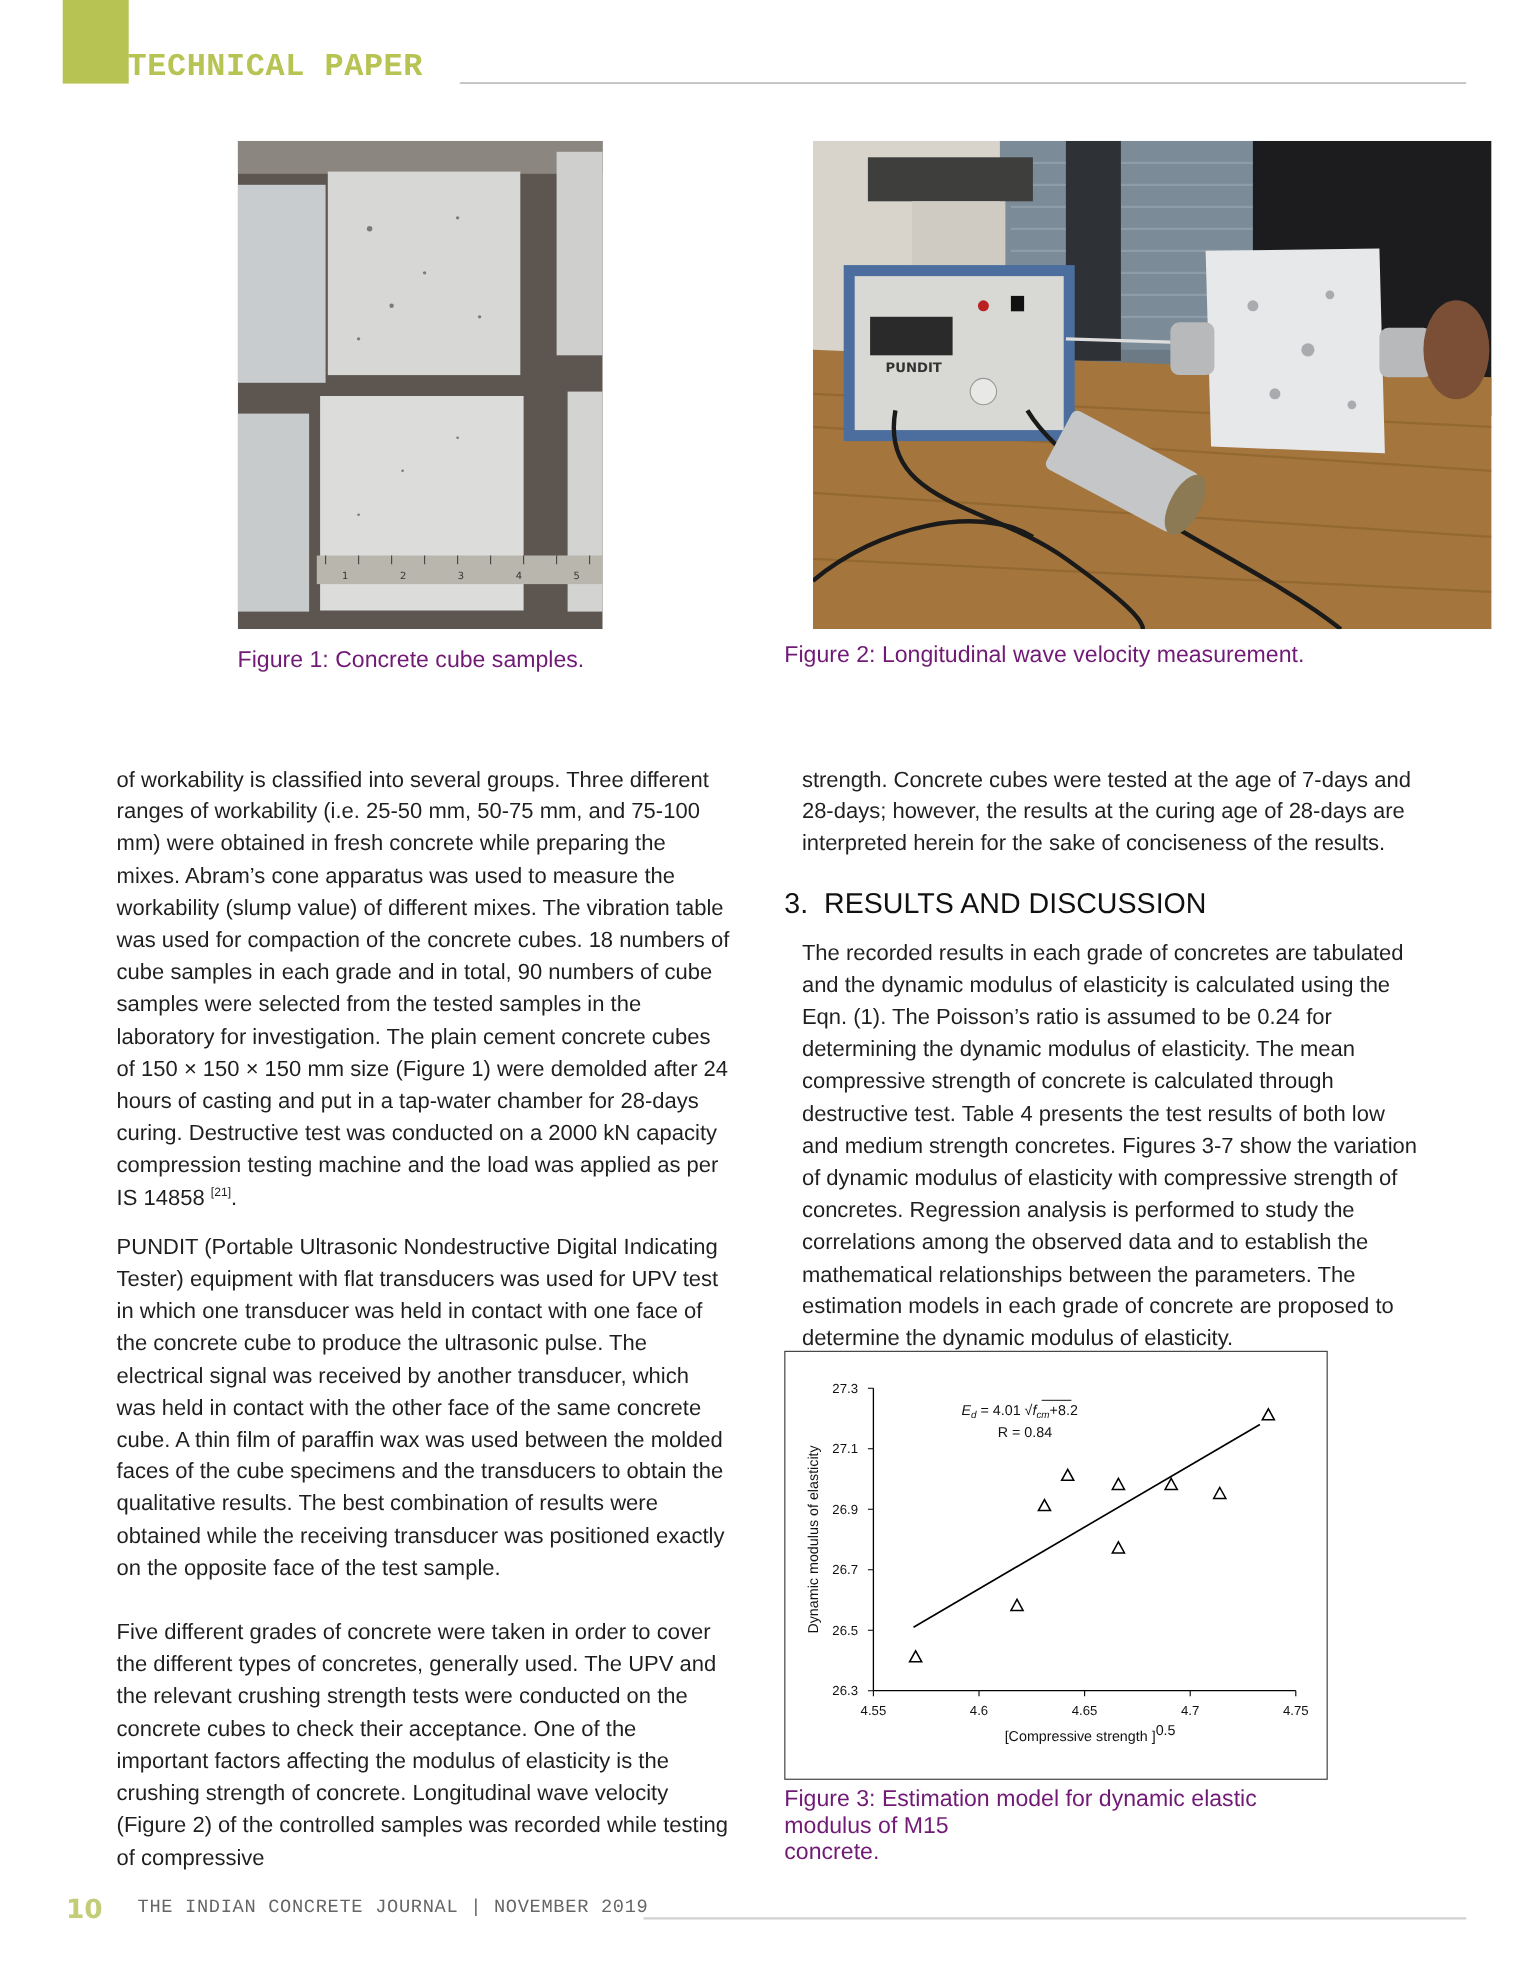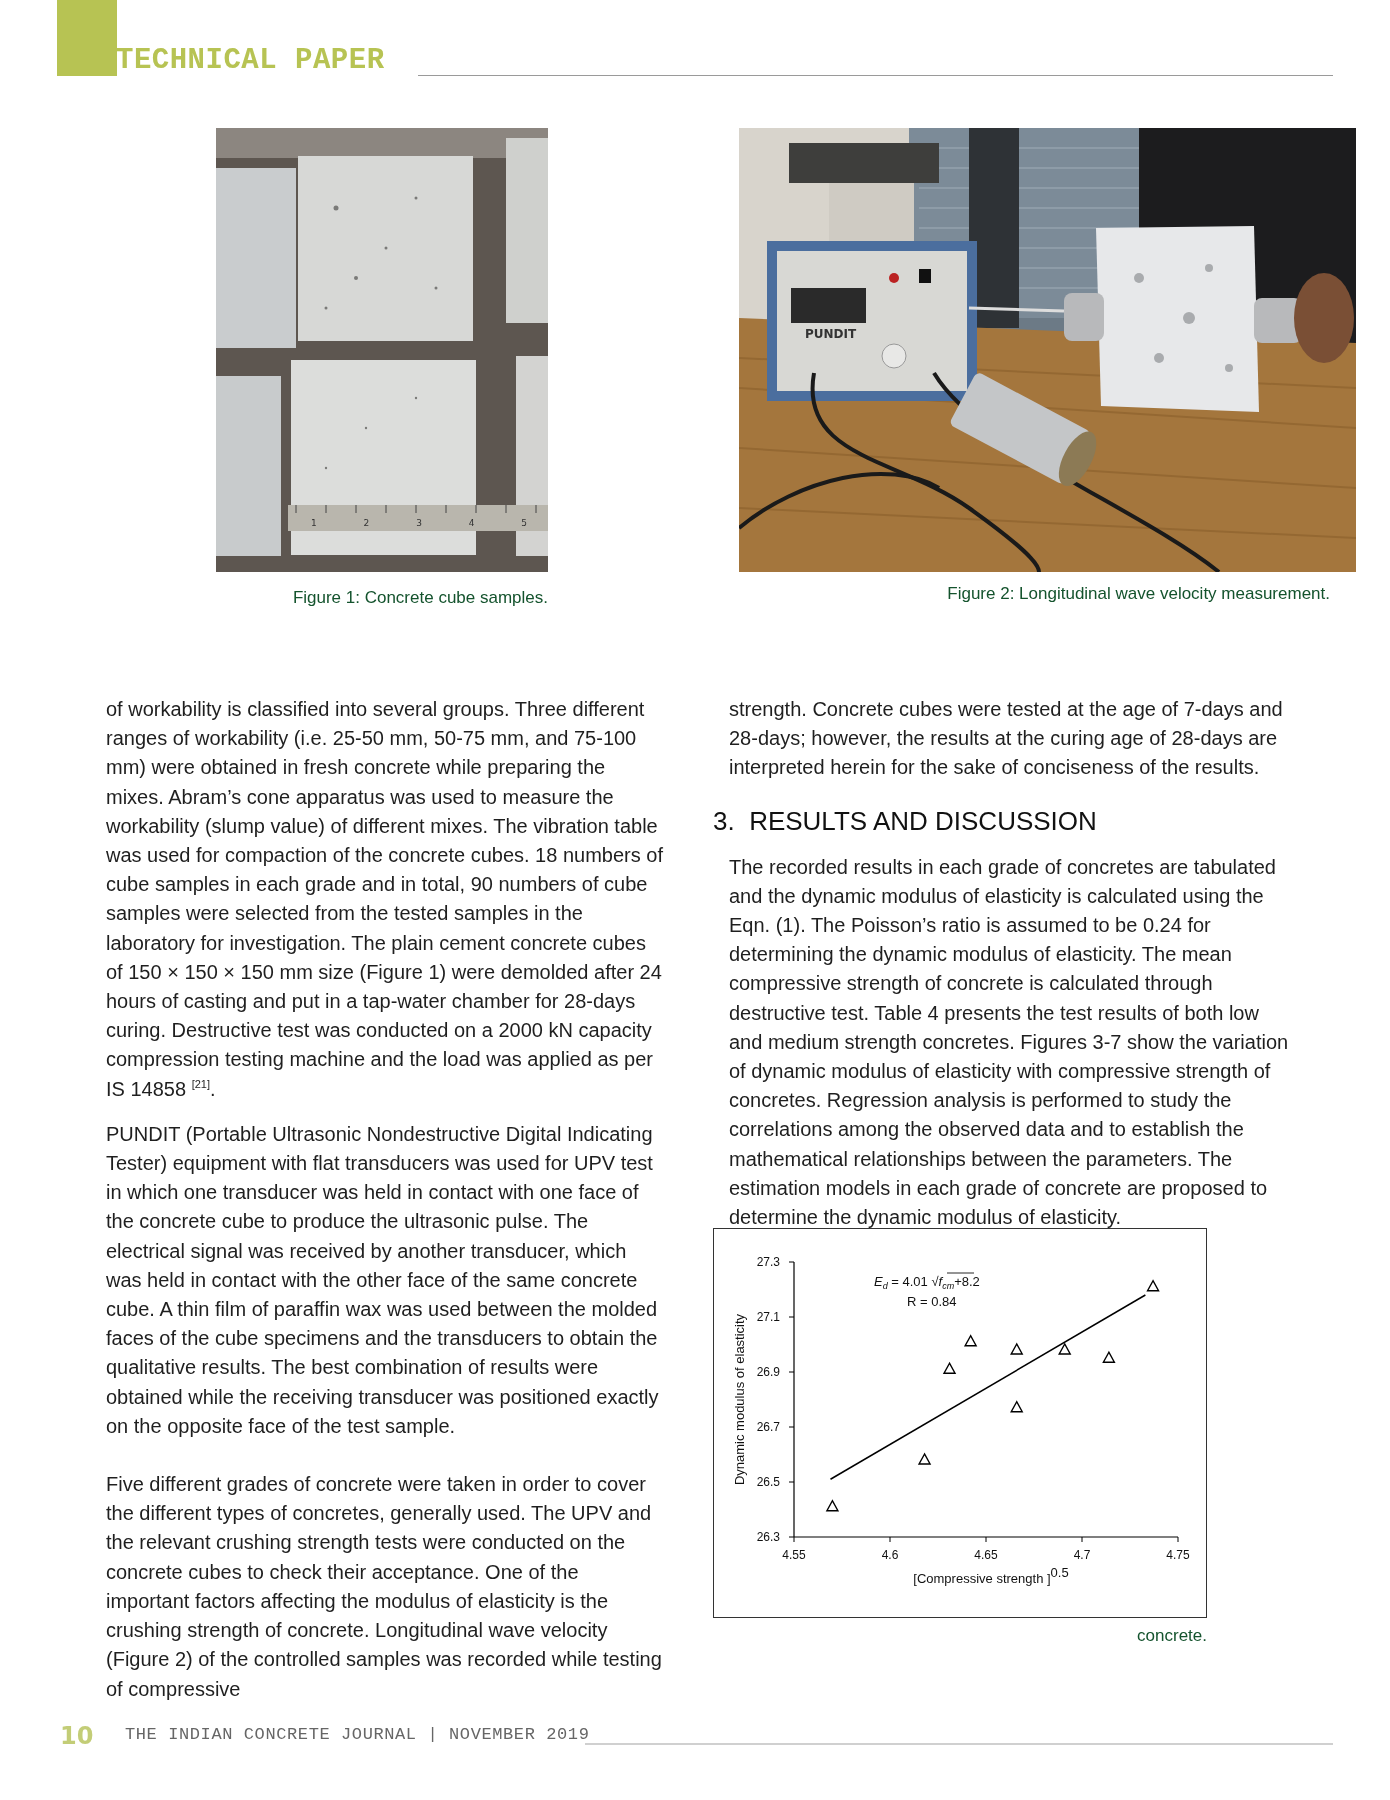--- a/index.html
+++ b/index.html
@@ -8,21 +8,21 @@
   .abs { position: absolute; }
 
   
   .hdr-bar { left: 57px; top: 0; width: 60px; height: 76px; background: #b7c353; }
   .hdr-title { left: 116px; top: 44px; font-family: Liberation Mono, monospace; font-weight: bold;
                font-size: 29px; letter-spacing: 0.5px; color: #b7c353; line-height: 34px; }
   .hdr-rule { left: 418px; top: 75px; width: 915px; height: 1px; background: #9a9a9a; }
 
   
   .photo { overflow: hidden; }
-  .fig-cap { font-size: 17px; color: #14532d; text-align: right; }
+  .fig-cap { font-size: 21px; color: #701a75; text-align: left; }
 
   
   .col { font-size: 20px; line-height: 29.2px; color: #1f1f1f; }
   .col p { margin: 16px; }
   .sec-h { font-size: 26px; line-height: 32px; color: #111; }
   sup { font-size: 11px; vertical-align: 8px; line-height: 0; }
 
   
   .chart-box { left: 713px; top: 1228px; width: 494px; height: 390px; border: 1.5px solid #333; box-sizing: border-box; }
   .chart-svg { position: absolute; left: 0; top: 0; }
@@ -199,18 +199,19 @@
       <polygon points="302.7200000000008,172.7500000000003 297.2200000000008,182.7500000000003 308.2200000000008,182.7500000000003" fill="none" stroke="#000" stroke-width="1.4"></polygon>
       <polygon points="350.7199999999998,115.00000000000009 345.2199999999998,125.00000000000009 356.2199999999998,125.00000000000009" fill="none" stroke="#000" stroke-width="1.4"></polygon>
       <polygon points="394.88000000000085,123.2500000000004 389.38000000000085,133.2500000000004 400.38000000000085,133.2500000000004" fill="none" stroke="#000" stroke-width="1.4"></polygon>
       <polygon points="439.04000000000025,51.74999999999997 433.54000000000025,61.74999999999997 444.54000000000025,61.74999999999997" fill="none" stroke="#000" stroke-width="1.4"></polygon>
       <text x="160" y="57" font-size="13" font-family="Liberation Sans, DejaVu Sans, sans-serif" fill="#111"><tspan font-style="italic">E</tspan><tspan font-style="italic" font-size="9" dy="3">d</tspan><tspan dy="-3"> = 4.01 </tspan><tspan>√</tspan><tspan font-style="italic">f</tspan><tspan font-style="italic" font-size="9" dy="3">cm</tspan><tspan dy="-3">+8.2</tspan></text>
       <line x1="233" y1="44" x2="260" y2="44" stroke="#111" stroke-width="0.9"></line>
       <text x="193" y="77" font-size="13" font-family="Liberation Sans, DejaVu Sans, sans-serif" fill="#111">R = 0.84</text>
     </svg>
 </div>
 <div class="abs fig-cap" style="left:713px; top:1624px; width:494px; line-height:24px;">
+  <div>Figure 3: Estimation model for dynamic elastic modulus of M15</div>
   <div>concrete.</div>
 </div>
 
 <div class="abs ftr-num">10</div>
 <div class="abs ftr-text">THE INDIAN CONCRETE JOURNAL | NOVEMBER 2019</div>
 <div class="abs ftr-rule"></div>
 
 </body></html>

